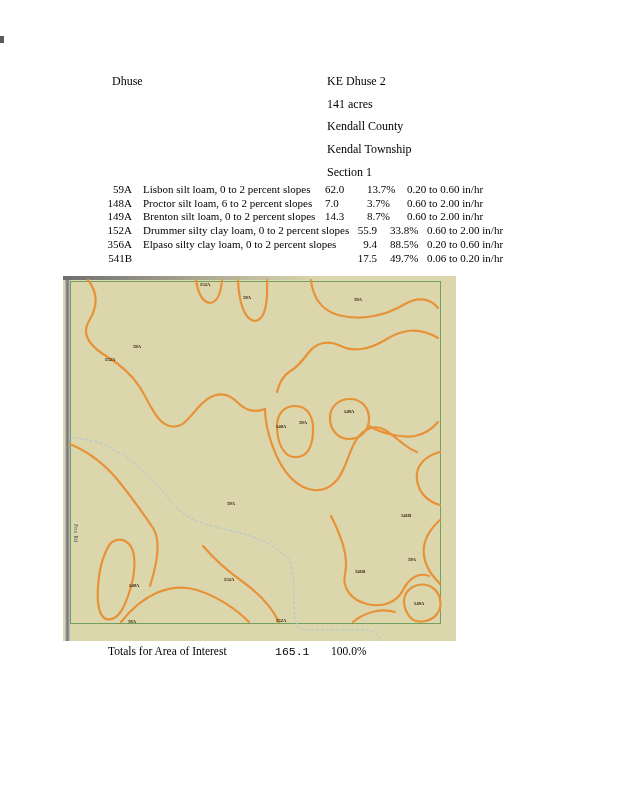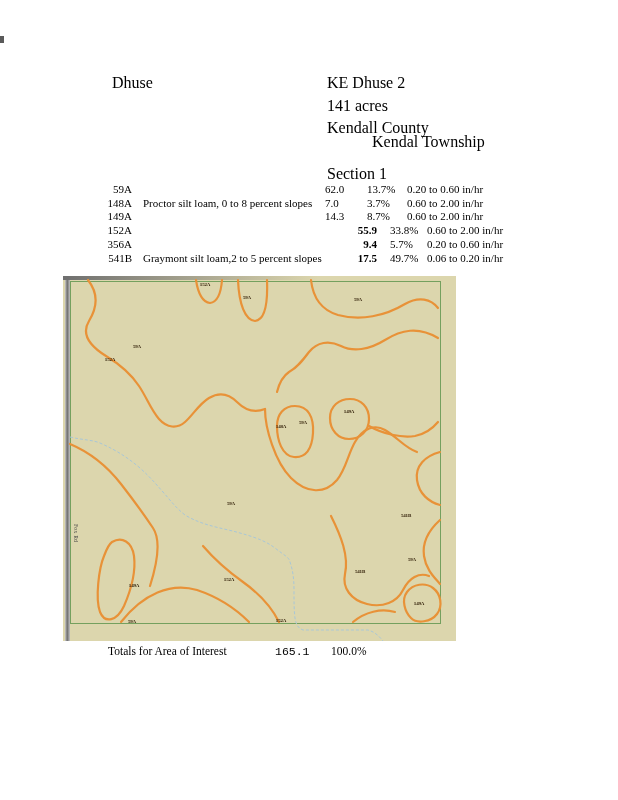--- a/index.html
+++ b/index.html
@@ -2,30 +2,30 @@
 <html><head>
 <meta charset="utf-8">
 <style>
   html,body{margin:0;padding:0;}
   body{
     width:618px;height:800px;position:relative;background:#ffffff;
     font-family:"Liberation Serif","DejaVu Serif",serif;color:#000;
   }
   .abs{position:absolute;}
   
-  .hdr{font-size:16px;white-space:nowrap;}
+  .hdr{font-size:12px;white-space:nowrap;}
   
   .soil-row{position:absolute;left:0;top:0;width:618px;height:13px;font-size:11px;white-space:nowrap;}
   .soil-row .cell{position:absolute;top:0;white-space:nowrap;}
   .c-code{left:95px;width:37px;text-align:right;}
   .c-name{left:143px;}
   .g1 .c-acres{left:325px;}
   .g1 .c-pct{left:367px;}
   .g1 .c-rate{left:407px;}
-  .g2 .c-acres{left:325px;width:52px;text-align:right;font-weight:bold;}
+  .g2 .c-acres{left:325px;width:52px;text-align:right;}
   .g2 .c-pct{left:390px;}
   .g2 .c-rate{left:427px;}
   
   .totals{font-size:11.5px;white-space:nowrap;}
   
   #map{
     left:63px;top:276px;width:393px;height:365px;
     background:#dcd6ad;overflow:hidden;
   }
   #map-border{
@@ -56,58 +56,61 @@
 </style>
 </head>
 <body>
 
 <div class="abs" id="edge-artifact"></div>
 
 <div class="abs hdr" style="left:112px;top:74px;">Dhuse</div>
 <div class="abs hdr" style="left:327px;top:74px;">KE Dhuse 2</div>
 <div class="abs hdr" style="left:327px;top:97px;">141 acres</div>
 <div class="abs hdr" style="left:327px;top:119px;">Kendall County</div>
-<div class="abs hdr" style="left:327px;top:133px;margin-left:45px;">Kendal Township</div>
+<div class="abs hdr" style="left:327px;top:142px;">Kendal Township</div>
 <div class="abs hdr" style="left:327px;top:165px;">Section 1</div>
 
 <div class="abs" id="soil-table" style="left:0;top:0;">
     <div class="soil-row g1" style="top: 183px;">
     <span class="cell c-code">59A</span>
+    <span class="cell c-name">Lisbon silt loam, 0 to 2 percent slopes</span>
     <span class="cell c-acres">62.0</span>
     <span class="cell c-pct">13.7%</span>
     <span class="cell c-rate">0.20 to 0.60 in/hr</span>
   </div>
     <div class="soil-row g1" style="top: 196.7px;">
     <span class="cell c-code">148A</span>
-    <span class="cell c-name">Proctor silt loam, 0 to 8 percent slopes</span>
+    <span class="cell c-name">Proctor silt loam, 6 to 2 percent slopes</span>
     <span class="cell c-acres">7.0</span>
     <span class="cell c-pct">3.7%</span>
     <span class="cell c-rate">0.60 to 2.00 in/hr</span>
   </div>
     <div class="soil-row g1" style="top: 210.4px;">
     <span class="cell c-code">149A</span>
+    <span class="cell c-name">Brenton silt loam, 0 to 2 percent slopes</span>
     <span class="cell c-acres">14.3</span>
     <span class="cell c-pct">8.7%</span>
     <span class="cell c-rate">0.60 to 2.00 in/hr</span>
   </div>
     <div class="soil-row g2" style="top: 224.1px;">
     <span class="cell c-code">152A</span>
+    <span class="cell c-name">Drummer silty clay loam, 0 to 2 percent slopes</span>
     <span class="cell c-acres">55.9</span>
     <span class="cell c-pct">33.8%</span>
     <span class="cell c-rate">0.60 to 2.00 in/hr</span>
   </div>
     <div class="soil-row g2" style="top: 237.8px;">
     <span class="cell c-code">356A</span>
+    <span class="cell c-name">Elpaso silty clay loam, 0 to 2 percent slopes</span>
     <span class="cell c-acres">9.4</span>
-    <span class="cell c-pct">5.7%</span>
+    <span class="cell c-pct">88.5%</span>
     <span class="cell c-rate">0.20 to 0.60 in/hr</span>
   </div>
     <div class="soil-row g2" style="top: 251.5px;">
     <span class="cell c-code">541B</span>
-    <span class="cell c-name">Graymont silt loam,2 to 5 percent slopes</span>
     <span class="cell c-acres">17.5</span>
     <span class="cell c-pct">49.7%</span>
     <span class="cell c-rate">0.06 to 0.20 in/hr</span>
   </div>
   </div>
 
 <div class="abs" id="map">
   <div class="abs" id="road-v"></div>
   <div class="abs" id="road-h"></div>
   <div class="abs" id="map-border"></div>

